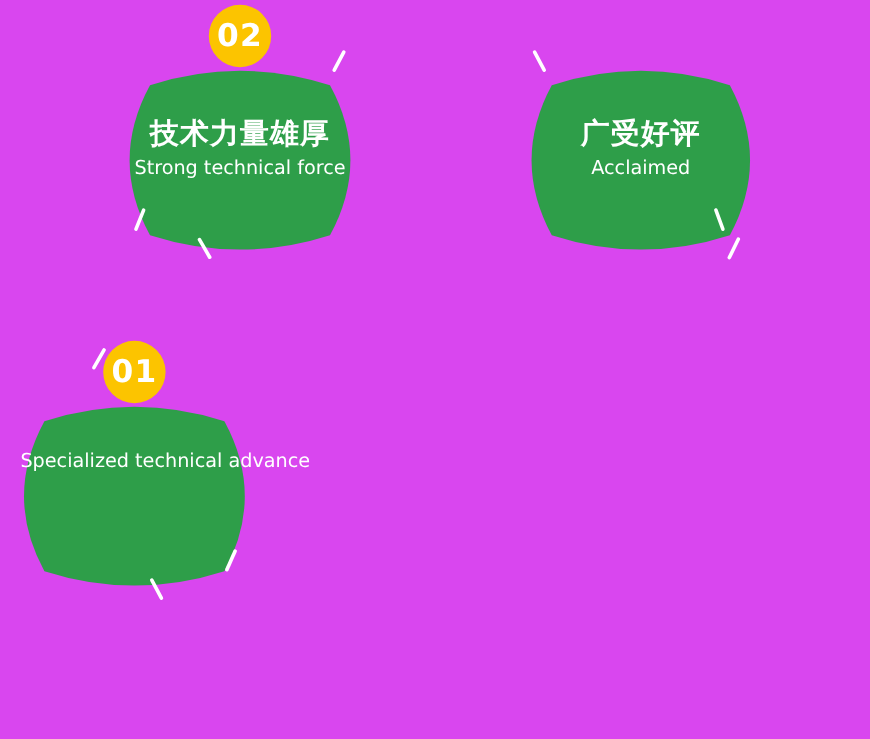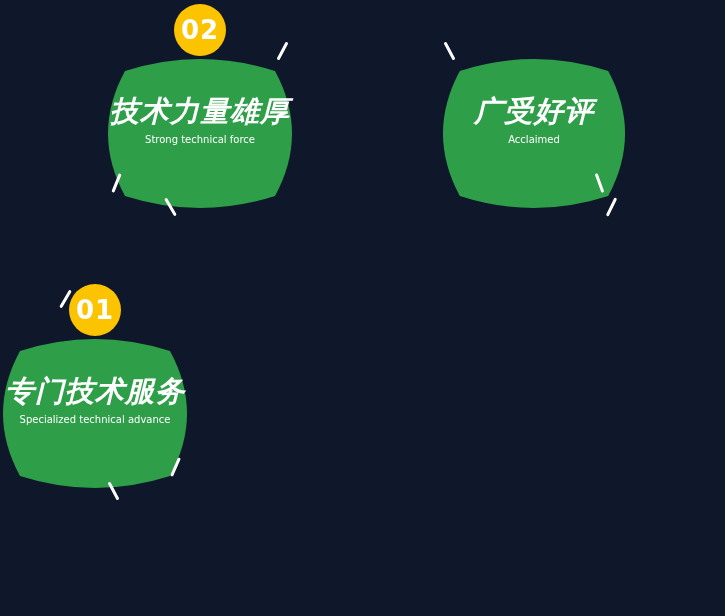--- a/index.html
+++ b/index.html
@@ -9,28 +9,28 @@
   :root {
     --card-green: #2e9e49;
     --badge-yellow: #fcc400;
     --text-white: #ffffff;
   }
 
   .canvas {
     position: relative;
     width: 725px;
     height: 616px;
-    background: #0f172a;
+    background: #d946ef;
     overflow: hidden;
   }
 
   .card { position: absolute; }
   .card-02 { left: 105px; top: 57px;  width: 190px; height: 153px; }
   .card-03 { left: 440px; top: 57px;  width: 188px; height: 153px; }
-  .card-01 { left: 0px;   top: 337px; width: 190px; height: 153px; padding-left: 28px; }
+  .card-01 { left: 17px;   top: 337px; width: 190px; height: 153px; padding-left: 28px; }
   .card-04 { left: 540px; top: 337px; width: 185px; height: 153px; }
 
   .shape {
     position: absolute;
     left: 0; top: 0;
     width: 100%; height: 100%;
     display: block;
   }
   .shape path { fill: var(--card-green); }
 
@@ -57,29 +57,28 @@
 
   .content {
     position: absolute;
     left: 0; right: 0;
     top: 36px;
     text-align: center;
     color: var(--text-white);
     z-index: 1;
   }
   .title {
-    font-size: 29px;
+    font-size: 24px;
     font-weight: bold;
     line-height: 36px;
     letter-spacing: 1px;
     white-space: nowrap;
-    font-style: italic;
   }
   .subtitle {
-    font-size: 10px;
+    font-size: 16px;
     line-height: 16px;
     margin-top: 3px;
     white-space: nowrap;
   }
 
   .sparkle {
     position: absolute;
     width: 3px;
     height: 20px;
     background: var(--text-white);
@@ -140,21 +139,20 @@
   </div>
 
   <div class="card card-01">
     <svg class="shape" viewBox="0 0 190 153" preserveAspectRatio="none" aria-hidden="true">
       <path d="M 20 14 Q 95 -10 170 14 Q 204 76.5 170 139 Q 95 163 20 139 Q -14 76.5 20 14 Z"></path>
     </svg>
     <div class="badge">
       <span>01</span>
     </div>
     <div class="content">
-      <div class="title">专门技术服务</div>
       <div class="subtitle">Specialized technical advance</div>
     </div>
     <i class="sparkle s1"></i>
     <i class="sparkle s2"></i>
     <i class="sparkle s3"></i>
   </div>
 
 
 </div>
 

